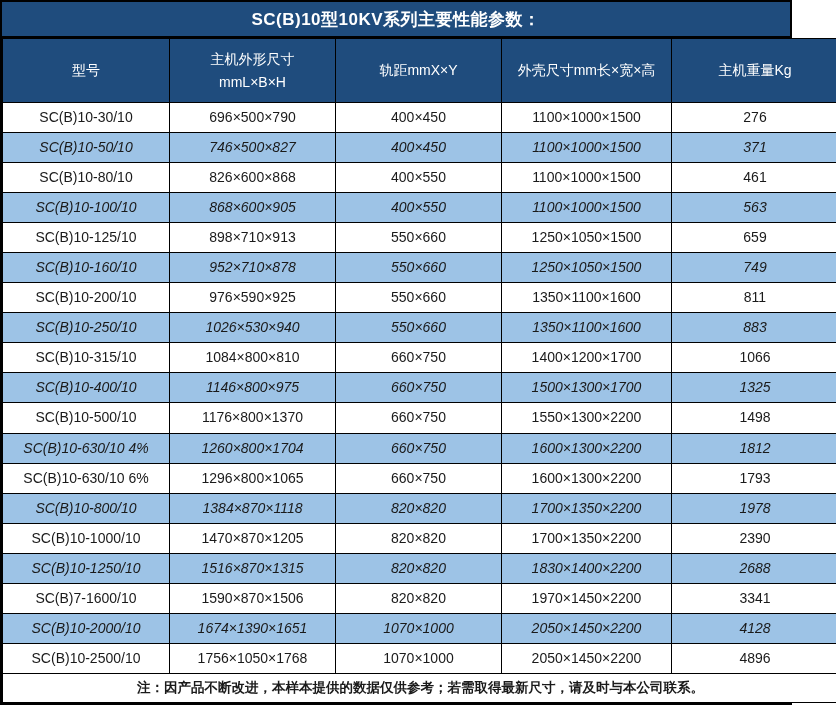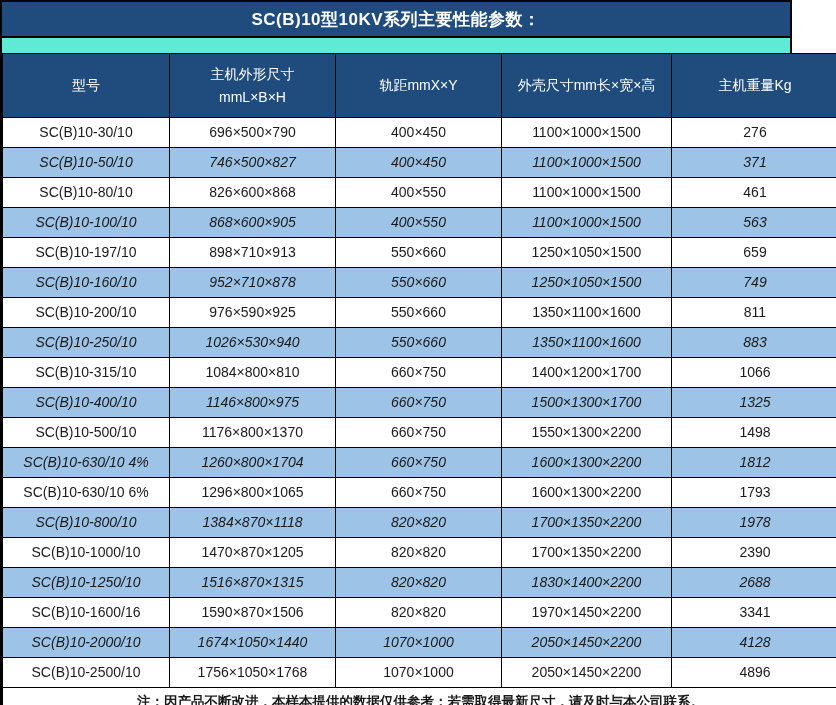--- a/index.html
+++ b/index.html
@@ -13,24 +13,23 @@
   *{margin:0;padding:0;box-sizing:border-box;}
   html,body{background:#fff;}
   body{
     font-family:"Liberation Sans","DejaVu Sans",sans-serif;
     width:836px;
   }
   .page{
     width:792px;
     height:705px;
     border:2px solid var(--border);
-    background:#5eead4;
+    background:#0ea5e9;
     display:flex;
     flex-direction:column;
-    gap:15px;
   }
   .title-bar{
     height:36px;
     flex:0 0 36px;
     background:var(--header-bg);
     color:var(--header-text);
     font-size:17px;
     font-weight:bold;
     display:flex;
     align-items:center;
@@ -134,21 +133,21 @@
     <td>461</td>
   </tr>
         <tr class="data-row stripe">
     <td>SC(B)10-100/10</td>
     <td>868×600×905</td>
     <td>400×550</td>
     <td>1100×1000×1500</td>
     <td>563</td>
   </tr>
         <tr class="data-row">
-    <td>SC(B)10-197/10</td>
+    <td>SC(B)10-125/10</td>
     <td>898×710×913</td>
     <td>550×660</td>
     <td>1250×1050×1500</td>
     <td>659</td>
   </tr>
         <tr class="data-row stripe">
     <td>SC(B)10-160/10</td>
     <td>952×710×878</td>
     <td>550×660</td>
     <td>1250×1050×1500</td>
@@ -218,29 +217,29 @@
     <td>2390</td>
   </tr>
         <tr class="data-row stripe">
     <td>SC(B)10-1250/10</td>
     <td>1516×870×1315</td>
     <td>820×820</td>
     <td>1830×1400×2200</td>
     <td>2688</td>
   </tr>
         <tr class="data-row">
-    <td>SC(B)10-1600/16</td>
+    <td>SC(B)7-1600/10</td>
     <td>1590×870×1506</td>
     <td>820×820</td>
     <td>1970×1450×2200</td>
     <td>3341</td>
   </tr>
         <tr class="data-row stripe">
     <td>SC(B)10-2000/10</td>
-    <td>1674×1050×1440</td>
+    <td>1674×1390×1651</td>
     <td>1070×1000</td>
     <td>2050×1450×2200</td>
     <td>4128</td>
   </tr>
         <tr class="data-row">
     <td>SC(B)10-2500/10</td>
     <td>1756×1050×1768</td>
     <td>1070×1000</td>
     <td>2050×1450×2200</td>
     <td>4896</td>

